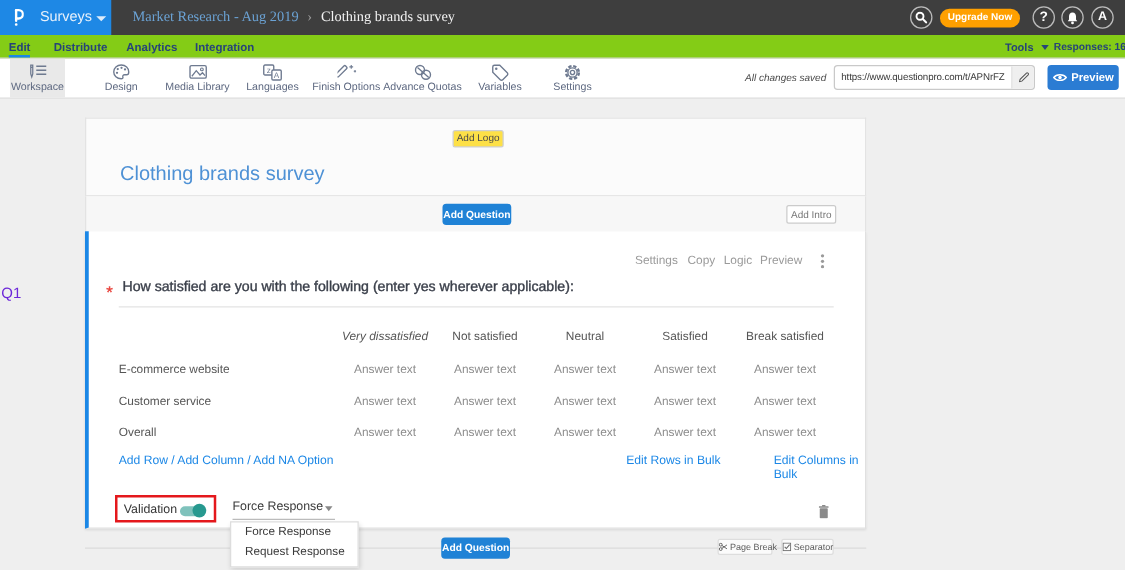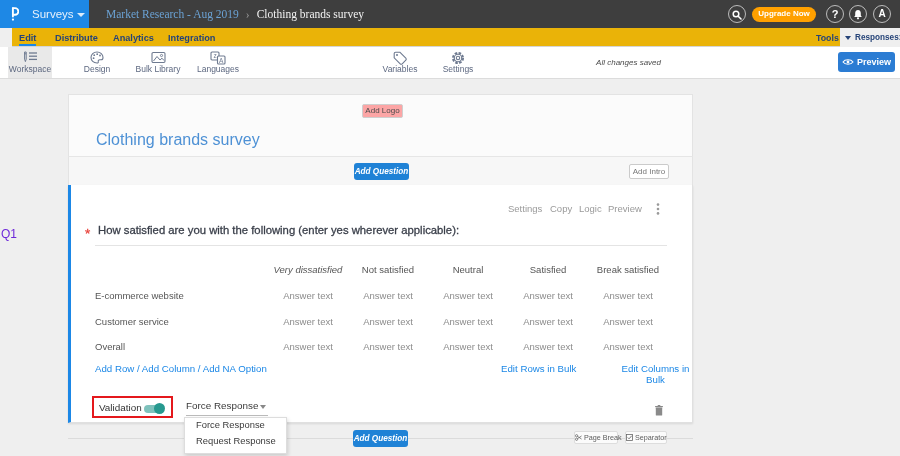--- a/index.html
+++ b/index.html
@@ -11,58 +11,58 @@
 #logobox { position:absolute; left:0; top:0; width:89px; height:28px; background:#1e88e5; }
 #logobox .surveys { position:absolute; left:32px; top:7.5px; color:#e8f1fb; font-size:11.5px; }
 #logobox .caret { position:absolute; left:77px; top:12.5px; width:0; height:0; border-left:4px solid transparent; border-right:4px solid transparent; border-top:4.5px solid #dcebfa; }
 #crumbs { position:absolute; left:106px; top:7.5px; font-size:11.5px; color:#6ba2d4; white-space:nowrap;font-family:Liberation Serif, serif; }
 #crumbs .sep { color:#9a9a9a; margin:0 7px; }
 #crumbs .white { color:#f2f2f2; }
 .hcirc { position:absolute; top:5px; width:18px; height:18px; border:1px solid rgba(255,255,255,.65); border-radius:50%; color:#fff; text-align:center; }
 #upgrade { position:absolute; left:752px; top:7px; width:64px; height:14.5px; background:#ffa000; border-radius:8px; color:#fff; font-size:8px; font-weight:bold; text-align:center; line-height:14.5px; }
 
 
-#menubar { position:absolute; left:12px; top:28px; width:828px; height:19px; background:#eab308; border-bottom:1px solid #d5d5d5; font-size:9.2px; color:#264478; font-weight:bold; }
+#menubar { position:absolute; left:0; top:28px; width:900px; height:19px; background:#84cc16; border-bottom:1px solid #d5d5d5; font-size:9.2px; color:#264478; font-weight:bold; }
 #menubar span.item { position:absolute; top:4.5px; white-space:nowrap; }
 #menubar .uline { border-bottom:2px solid #1b87e6; padding-bottom:1px; }
 #menubar .caret { position:absolute; width:0; height:0; border-left:3.5px solid transparent; border-right:3.5px solid transparent; border-top:4px solid #264478; top:8px; }
 
 
 #toolbar { position:absolute; left:0; top:47px; width:900px; height:32px; background:#fff; border-bottom:1px solid #dcdcdc; }
 .tab { position:absolute; top:0; height:31px; text-align:center; color:#6e7a90; }
 .tab .lbl { position:absolute; bottom:4px; left:0; right:0; font-size:8.5px; color:#5d6880; }
 .tab svg { margin-top:4px; }
 .tab.active { background:#e9e9e9; }
 #saved { position:absolute; right:239px; top:10.5px; font-size:8px; font-style:italic; color:#4a4a4a; }
 #urlbox { position:absolute; left:667px; top:5px; width:161px; height:20px; background:#fff; border:1px solid #c9c9c9; border-radius:3px; font-size:7.8px; color:#3a3a3a; line-height:18px; padding-left:5px; letter-spacing:-0.1px; white-space:nowrap; overflow:hidden; }
 #urlbox .addon { position:absolute; right:0; top:0; width:18px; height:18px; background:#efefef; border-left:1px solid #d5d5d5; border-radius:0 3px 3px 0; }
 #previewbtn { position:absolute; left:838px; top:5px; width:57px; height:20px; background:#2b7cd3; border-radius:3px; color:#fff; font-size:9px; font-weight:bold; text-align:center; line-height:20px; }
 
 
 #q1 { position:absolute; left:1px; top:227px; font-size:12px; color:#6d28d9; }
 #cardA { position:absolute; left:68px; top:94px; width:625px; height:63px; background:#fbfbfb; border:1px solid #e3e3e3; border-bottom:1px solid #e6e6e6; }
-#addlogo { position:absolute; left:293px; top:9px; width:41px; height:14px; background:#fca5a5; border:1px solid #cfcfcf; border-radius:2px; font-size:8px; color:#4a4a4a; text-align:center; line-height:12.5px; }
+#addlogo { position:absolute; left:293px; top:9px; width:41px; height:14px; background:#fde047; border:1px solid #cfcfcf; border-radius:2px; font-size:8px; color:#4a4a4a; text-align:center; line-height:12.5px; }
 #title { position:absolute; left:27px; top:36px; font-size:16px; color:#4e91d5; }
 #cardB { position:absolute; left:68px; top:157px; width:625px; height:28px; background:#f7f7f7; border-left:1px solid #e3e3e3; border-right:1px solid #e3e3e3; }
-.bluebtn { background:#1f82d6; border-radius:3px; color:#fff; font-size:8.2px; font-weight:bold; text-align:center; white-space:nowrap;font-style:italic; }
+.bluebtn { background:#1f82d6; border-radius:3px; color:#fff; font-size:8.2px; font-weight:bold; text-align:center; white-space:nowrap; }
 #addq1 { position:absolute; left:285px; top:6px; width:55px; height:17px; line-height:17px; }
 #addintro { position:absolute; left:560px; top:7px; width:40px; height:15px; background:#fff; border:1px solid #cbcbcb; border-radius:2px; font-size:8px; color:#777; text-align:center; line-height:13.5px; }
 
 
 #qcard { position:absolute; left:68px; top:185px; width:625px; height:238px; background:#fff; border-left:3px solid #1b87e6; box-shadow:0 1px 2px rgba(0,0,0,.10); border-right:1px solid #e0e0e0; border-bottom:1px solid #e0e0e0; }
 #qmenu { position:absolute; left:0; top:18px; width:100%; font-size:9.5px; color:#9a9a9a; }
 #qmenu span { position:absolute; top:0; }
 #qtext { position:absolute; left:27px; top:39px; font-size:11.3px; color:#3a3f4a; -webkit-text-stroke:0.3px #3a3f4a; }
 #qtext .star { color:#e8433c; -webkit-text-stroke:0.3px #e8433c; font-size:13.5px; position:absolute; left:-13px; top:2px; }
 #quline { position:absolute; left:24px; right:25px; top:60px; border-bottom:1px solid #e4e4e4; }
 .hdr { position:absolute; top:79px; width:80px; text-align:center; font-size:9.5px; color:#555; white-space:nowrap; }
 .rowlbl { position:absolute; left:24px; font-size:9.5px; color:#555; }
 .ans { position:absolute; width:80px; text-align:center; font-size:9.5px; color:#8c8c8c; }
 #qlinks { position:absolute; top:178px; left:0; width:100%; font-size:9.7px; color:#1b87e6; }
-#qlinks span { position:absolute; top:0;text-align:center; }
+#qlinks span { position:absolute; top:0; }
 
 
 #redbox { position:absolute; left:21px; top:211px; width:81px; height:22px; border:2px solid #e4181c; }
 #vlabel { position:absolute; left:28px; top:217px; font-size:9.9px; color:#333; }
 #toggle { position:absolute; left:72.5px; top:220px; width:18px; height:7.5px; background:#7fc2bc; border-radius:4px; }
 #toggle .knob { position:absolute; right:-3px; top:-2px; width:11px; height:11px; background:#27998f; border-radius:50%; }
 #forcelbl { position:absolute; left:115px; top:215px; width:82px; font-size:9.9px; color:#3a3a3a; border-bottom:1px solid #bbb; padding-bottom:4px; }
 #forcelbl .caret { position:absolute; right:2px; top:4.5px; width:0; height:0; border-left:3.5px solid transparent; border-right:3.5px solid transparent; border-top:4px solid #888; }
 #trash { position:absolute; left:584px; top:217px; }
 
@@ -131,40 +131,59 @@
       <circle cx="4.2" cy="4.2" r="0.9" fill="#6e7a90"></circle>
       <circle cx="7.2" cy="3.2" r="0.9" fill="#6e7a90"></circle>
       <circle cx="10" cy="4.5" r="0.9" fill="#6e7a90"></circle>
       <circle cx="3.6" cy="7.2" r="0.9" fill="#6e7a90"></circle>
     </svg><div class="lbl">Design</div></div>
   <div class="tab" style="left:126px; width:64px;">
     <svg width="15" height="13" viewBox="0 0 15 13">
       <rect x="1" y="1.5" width="13" height="10" rx="1.2" fill="none" stroke="#6e7a90" stroke-width="1.1"></rect>
       <circle cx="10.5" cy="4.5" r="1.1" fill="none" stroke="#6e7a90" stroke-width="0.9"></circle>
       <path d="M2.5 10 L6 5.5 L9 9 L11 7.2 L13 9.5" fill="none" stroke="#6e7a90" stroke-width="1"></path>
-    </svg><div class="lbl">Bulk Library</div></div>
+    </svg><div class="lbl">Media Library</div></div>
   <div class="tab" style="left:192px; width:52px;">
     <svg width="16" height="14" viewBox="0 0 16 14">
       <rect x="1" y="1" width="8" height="8" rx="1" fill="none" stroke="#6e7a90" stroke-width="1.1"></rect>
       <text x="5" y="7.4" font-size="6.5" fill="#6e7a90" text-anchor="middle" font-family="Liberation Sans">z</text>
       <rect x="7.5" y="5" width="7.5" height="8" rx="1" fill="#fff" stroke="#6e7a90" stroke-width="1.1"></rect>
       <text x="11.2" y="11.5" font-size="6.5" fill="#6e7a90" text-anchor="middle" font-family="Liberation Sans">A</text>
     </svg><div class="lbl">Languages</div></div>
+  <div class="tab" style="left:248px; width:58px;">
+    <svg width="15" height="14" viewBox="0 0 15 14">
+      <rect x="1" y="6" width="11" height="3" rx="1" transform="rotate(-45 3 11)" fill="none" stroke="#6e7a90" stroke-width="1.1"></rect>
+      <line x1="11" y1="1" x2="11" y2="4" stroke="#6e7a90" stroke-width="0.9"></line>
+      <line x1="9.5" y1="2.5" x2="12.5" y2="2.5" stroke="#6e7a90" stroke-width="0.9"></line>
+      <line x1="14" y1="5" x2="14" y2="7" stroke="#6e7a90" stroke-width="0.8"></line>
+      <line x1="13" y1="6" x2="15" y2="6" stroke="#6e7a90" stroke-width="0.8"></line>
+    </svg><div class="lbl">Finish Options</div></div>
+  <div class="tab" style="left:306px; width:64px;">
+    <svg width="15" height="14" viewBox="0 0 15 14">
+      <circle cx="5" cy="5" r="3.6" fill="none" stroke="#6e7a90" stroke-width="1.1"></circle>
+      <circle cx="9.8" cy="8.8" r="3.6" fill="none" stroke="#6e7a90" stroke-width="1.1"></circle>
+      <line x1="3" y1="3" x2="12" y2="11" stroke="#6e7a90" stroke-width="1"></line>
+    </svg><div class="lbl">Advance Quotas</div></div>
   <div class="tab" style="left:374px; width:52px;">
     <svg width="15" height="14" viewBox="0 0 15 14">
       <path d="M6.8 1.2 L12.8 7.2 A1.4 1.4 0 0 1 12.8 9.2 L9.2 12.8 A1.4 1.4 0 0 1 7.2 12.8 L1.2 6.8 L1.2 2.6 A1.4 1.4 0 0 1 2.6 1.2 Z" fill="none" stroke="#6e7a90" stroke-width="1.1"></path>
       <circle cx="4" cy="4" r="1" fill="#6e7a90"></circle>
     </svg><div class="lbl">Variables</div></div>
   <div class="tab" style="left:430px; width:56px;">
     <svg width="14" height="14" viewBox="0 0 14 14">
       <circle cx="7" cy="7" r="5.1" fill="none" stroke="#6e7a90" stroke-width="1.9" stroke-dasharray="2.6 1.4"></circle>
       <circle cx="7" cy="7" r="3.7" fill="none" stroke="#6e7a90" stroke-width="1.1"></circle>
       <circle cx="7" cy="7" r="1.7" fill="none" stroke="#6e7a90" stroke-width="1.1"></circle>
     </svg><div class="lbl">Settings</div></div>
   <div id="saved">All changes saved</div>
+  <div id="urlbox">https://www.questionpro.com/t/APNrFZ
+    <div class="addon"><svg width="10" height="10" viewBox="0 0 12 12" style="margin:4px 0 0 4px;">
+          <path d="M2 10 L2.5 7.8 L8.6 1.7 A0.9 0.9 0 0 1 9.9 1.7 L10.3 2.1 A0.9 0.9 0 0 1 10.3 3.4 L4.2 9.5 Z" fill="none" stroke="#555" stroke-width="1"></path>
+        </svg></div>
+  </div>
   <div id="previewbtn">
     <svg width="12" height="8" viewBox="0 0 12 8" style="vertical-align:-1px; margin-right:3px;">
       <path d="M1 4 C3 1 9 1 11 4 C9 7 3 7 1 4 Z" fill="none" stroke="#fff" stroke-width="1.1"></path>
       <circle cx="6" cy="4" r="1.4" fill="#fff"></circle>
     </svg>Preview</div>
 </div>
 
 <div id="q1">Q1</div>
 
 <div id="cardA">

